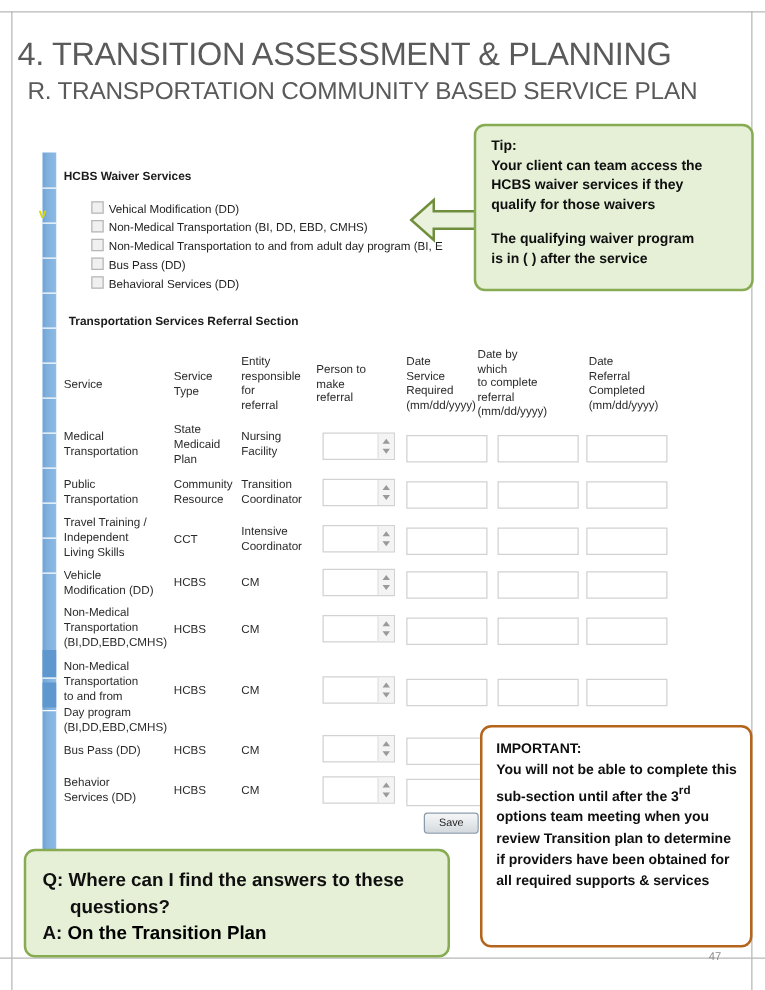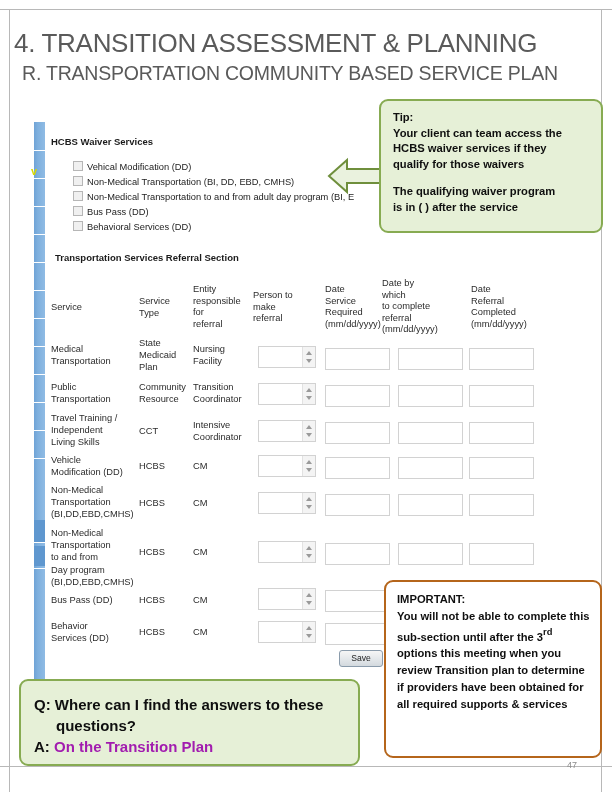--- a/index.html
+++ b/index.html
@@ -146,21 +146,21 @@
     padding: 9px 9px 8px 11px;
   }
   #important-box p { line-height: 16.8px; font-weight: 600; }
   #qa-box {
     left: 19px; top: 679px;
     width: 341px; height: 87px;
     padding: 13px 10px 10px 13px;
   }
   #qa-box p { font-size: 15px; line-height: 21px; font-weight: 600; }
   .qa-indent { padding-left: 22px; }
-  .qa-answer-text { color: #a21caf; font-weight: 800; }
+  .qa-answer-text { color: #000000; font-weight: 800; }
   .qa-label { font-weight: 800; }
 
   
   .tbl-head {
     position: absolute;
     font-size: 9.3px;
     line-height: 11.6px;
     color: #2b2b2b;
   }
   .tbl-cell {
@@ -388,21 +388,21 @@
     <p><b>Tip:</b></p>
     <p>Your client can team access the</p>
     <p>HCBS waiver services if they</p>
     <p>qualify for those waivers</p>
     <p class="gap">The qualifying waiver program</p>
     <p>is in ( ) after the service</p>
   </div>
 
   <div class="callout callout-orange" id="important-box">
     <p><b>IMPORTANT:</b></p>
-    <p><span>You </span><b>will not</b><span> be able to complete this sub-section until </span><b>after the 3</b><b><sup>rd</sup></b><b> options this meeting</b><span> when you review Transition plan to determine if providers have been obtained for all required supports &amp; services</span></p>
+    <p><span>You </span><b>will not</b><span> be able to complete this sub-section until </span><b>after the 3</b><b><sup>rd</sup></b><b> options team meeting</b><span> when you review Transition plan to determine if providers have been obtained for all required supports &amp; services</span></p>
   </div>
 
   <div class="callout callout-green" id="qa-box">
     <p><span class="qa-label">Q:</span> <span>Where can I find the answers to these</span></p>
     <p class="qa-indent">questions?</p>
     <p><span class="qa-label">A:</span> <span class="qa-answer-text">On the Transition Plan</span></p>
   </div>
 
   <div class="page-num">47</div>
 

